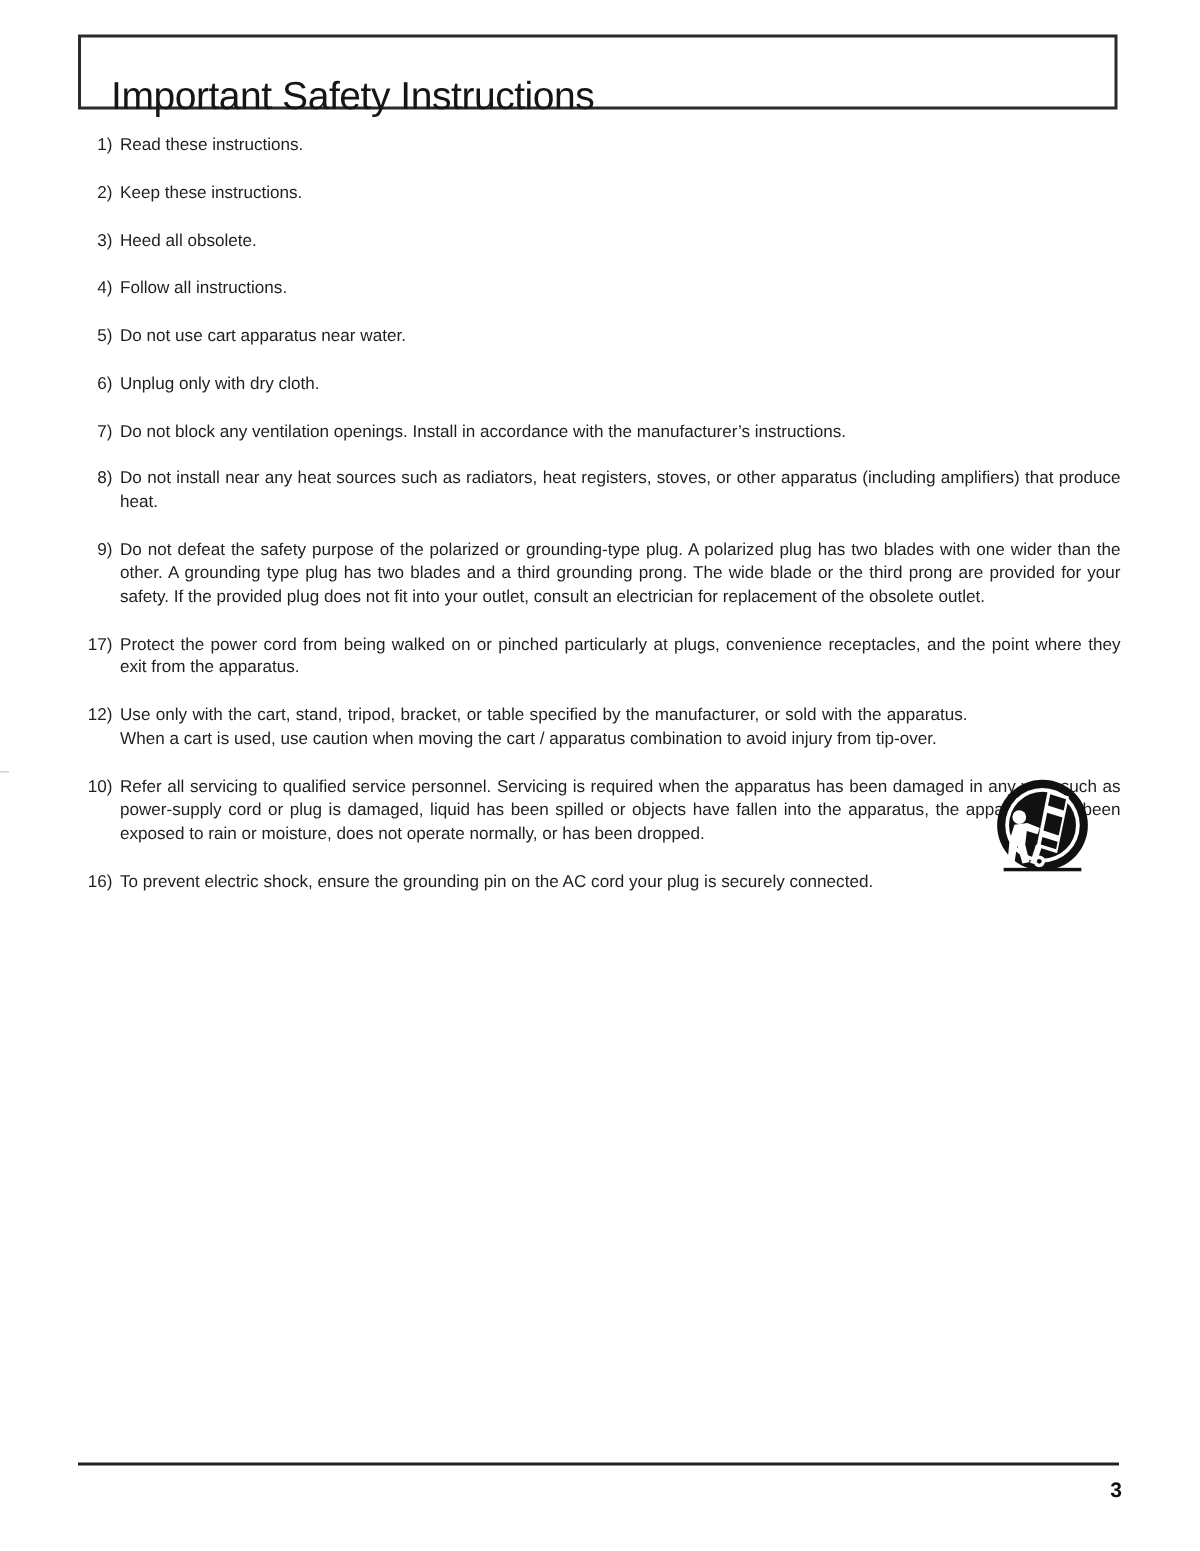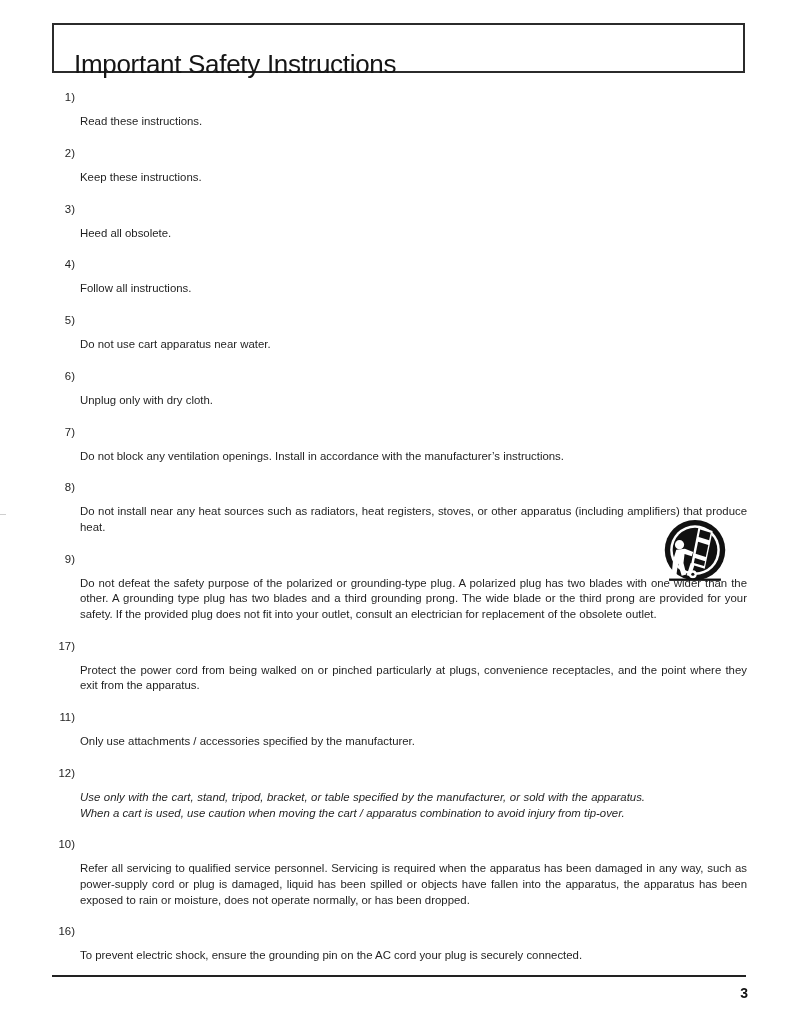--- a/index.html
+++ b/index.html
@@ -71,30 +71,28 @@
     width: 28px;
     text-align: right;
     padding-right: 5px;
     box-sizing: border-box;
     white-space: nowrap;
   }
   .item .txt {
     flex: 1 1 auto;
     text-align: justify;
     text-justify: inter-word;
-    margin-top: 24px;
   }
   .item.single-line .txt {
     text-align: left;
   }
 
   
   .item.has-icon .txt {
     max-width: 565px;
-    font-style: italic;
   }
 
   
   .cart-icon {
     position: absolute;
     left: 658px;
     top: 517px;
     width: 74px;
     height: 72px;
   }
@@ -182,24 +180,20 @@
     <div class="item">
       <span class="num">9)</span>
       <span class="txt">Do not defeat the safety purpose of the polarized or grounding-type plug. A polarized plug has two blades with one wider than the other. A grounding type plug has two blades and a third grounding prong. The wide blade or the third prong are provided for your safety. If the provided plug does not fit into your outlet, consult an electrician for replacement of the obsolete outlet.</span>
     </div>
 
     <div class="item">
       <span class="num">17)</span>
       <span class="txt">Protect the power cord from being walked on or pinched particularly at plugs, convenience receptacles, and the point where they exit from the apparatus.</span>
     </div>
 
-    <div class="item single-line">
-      <span class="num">11)</span>
-      <span class="txt">Only use attachments / accessories specified by the manufacturer.</span>
-    </div>
 
     <div class="item has-icon">
       <span class="num">12)</span>
       <span class="txt">Use only with the cart, stand, tripod, bracket, or table specified by the manufacturer, or sold with the apparatus. When a cart is used, use caution when moving the cart / apparatus combination to avoid injury from tip-over.</span>
     </div>
 
 
     <div class="item">
       <span class="num">10)</span>
       <span class="txt">Refer all servicing to qualified service personnel. Servicing is required when the apparatus has been damaged in any way, such as power-supply cord or plug is damaged, liquid has been spilled or objects have fallen into the apparatus, the apparatus has been exposed to rain or moisture, does not operate normally, or has been dropped.</span>

